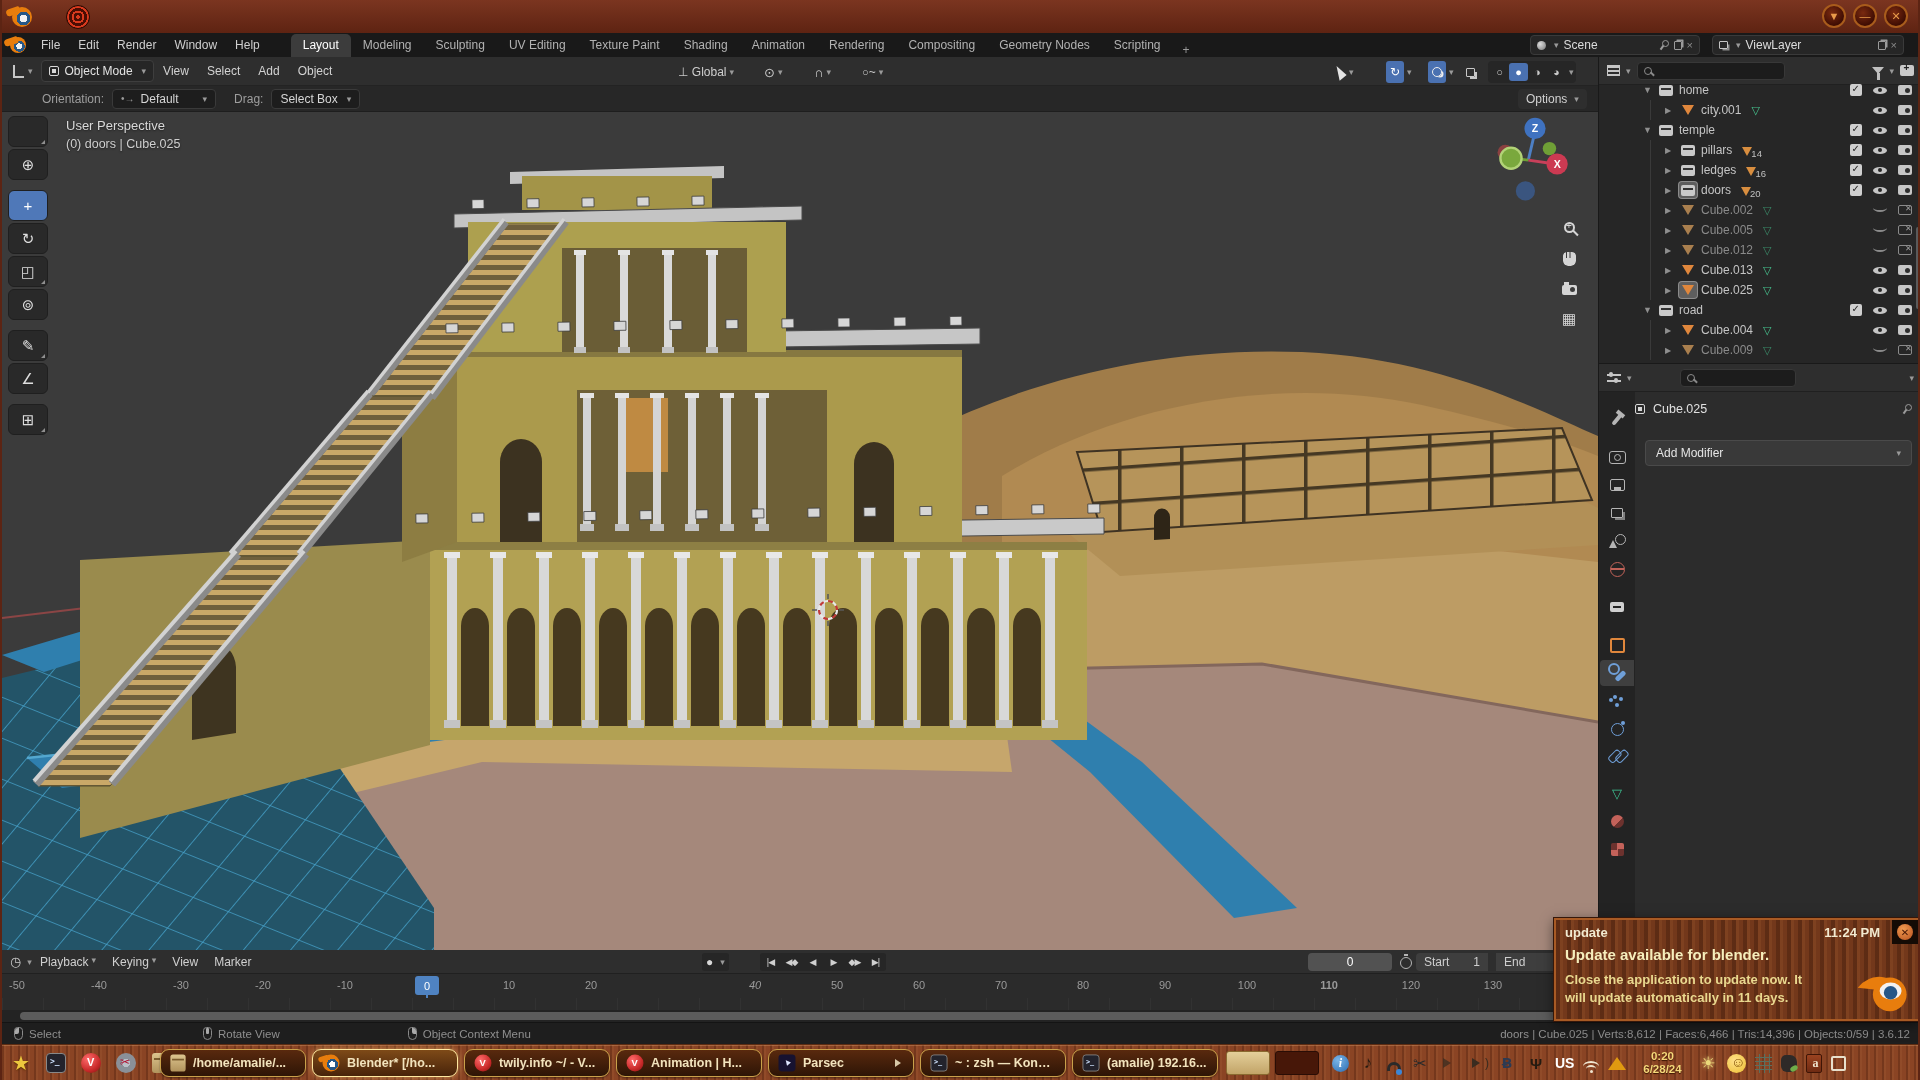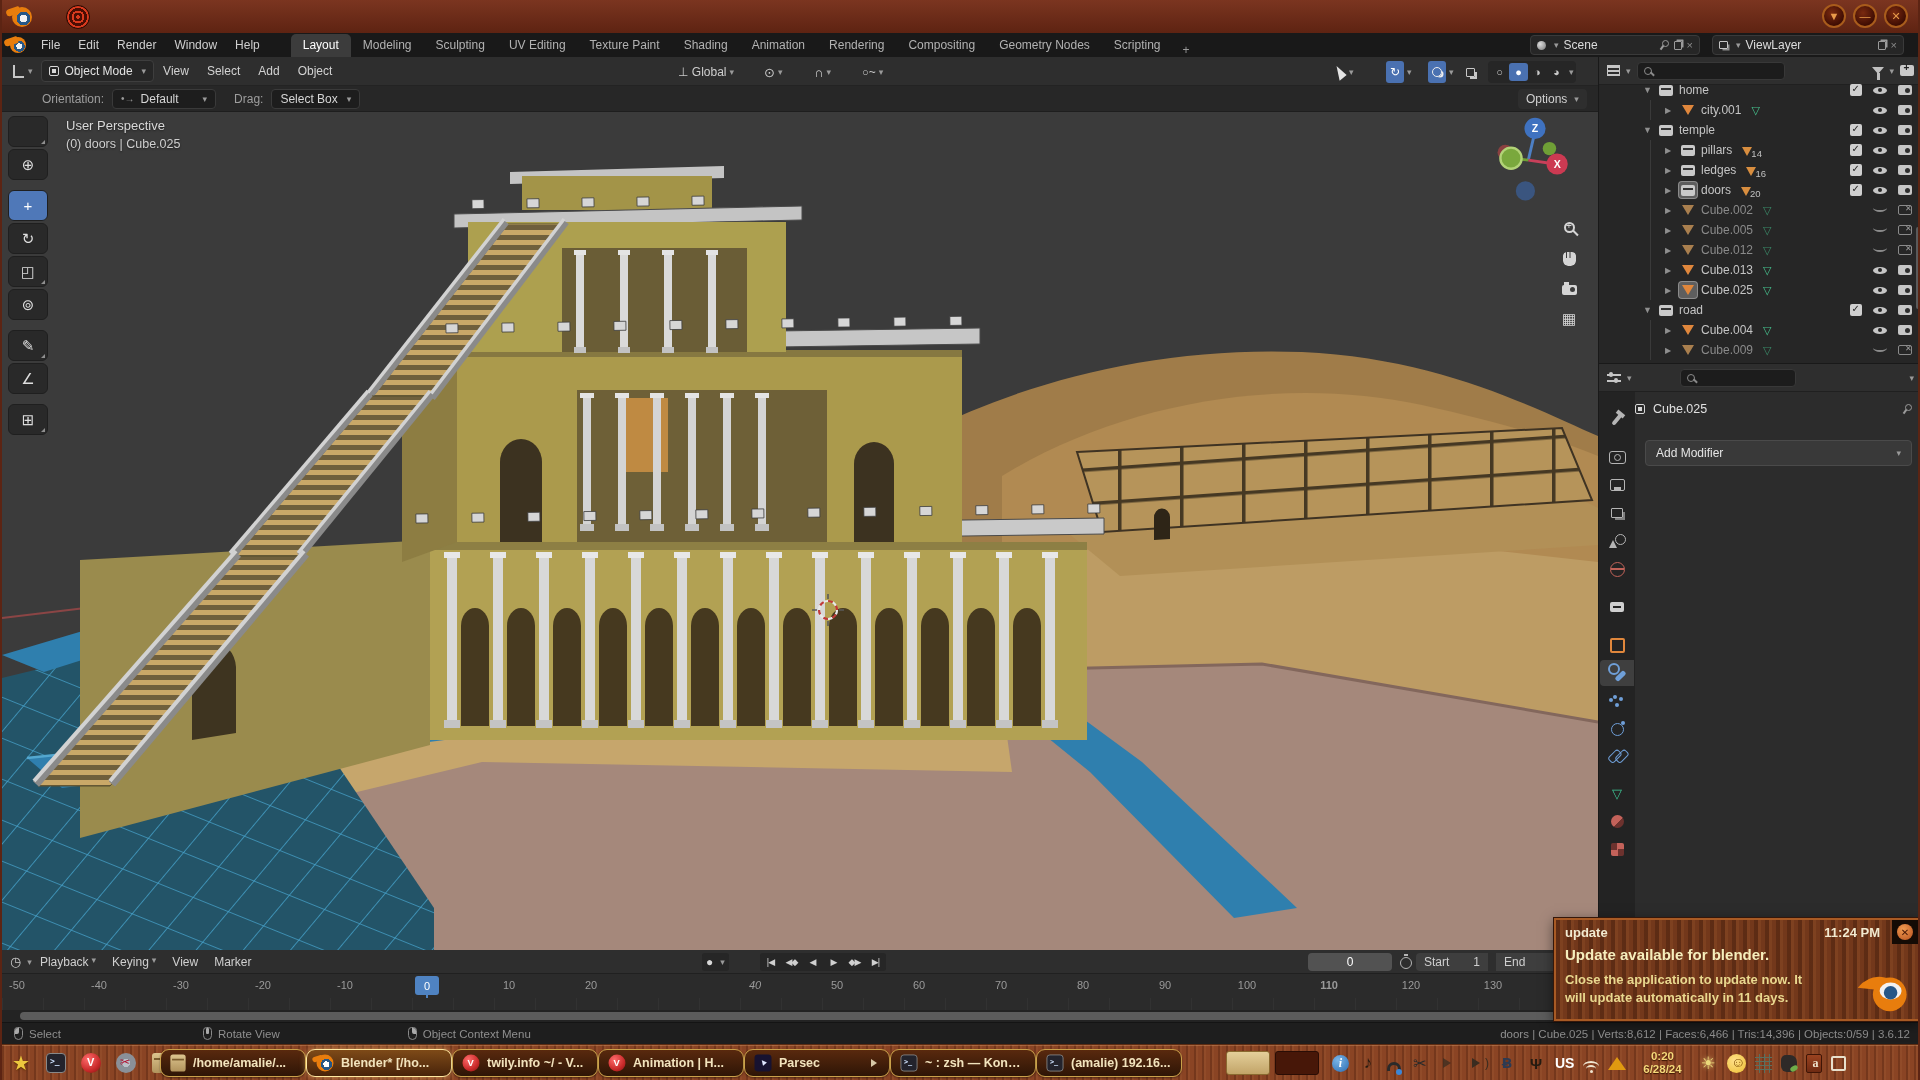--- a/index.html
+++ b/index.html
@@ -208,21 +208,21 @@
 .ic-vivaldi{width:20px;height:20px;border-radius:50%;background:radial-gradient(circle at 35% 30%,#ff6b6b,#c92a2a 60%,#7c1010);position:relative}
 .ic-vivaldi::after{content:"V";position:absolute;left:6px;top:3px;font-size:11px;font-weight:bold;color:#fff}
 .ic-reel{width:20px;height:20px;border-radius:50%;background:radial-gradient(#b9bfc7 0 30%,#8a9098 30% 100%);position:relative}
 .ic-reel::after{content:"✂";position:absolute;left:4px;top:2px;font-size:12px;color:#b01030}
 .ic-box{width:18px;height:20px;background:linear-gradient(#dcc48e,#b1935c);border-radius:3px;position:relative}
 .ic-box::after{content:"";position:absolute;left:2px;right:2px;top:5px;height:1.6px;background:#7a5c2e}
 .ic-blender{width:20px;height:20px;border-radius:50%;background:radial-gradient(circle at 58% 58%,#fff 0 22%,#265787 22% 40%,#e87d0d 40% 100%);position:relative}
 .ic-blender::before{content:"";position:absolute;left:-5px;top:2px;width:12px;height:6px;background:#e87d0d;border-radius:5px 2px 2px 5px;transform:rotate(-18deg)}
 .ic-parsec{width:20px;height:20px;border-radius:4px;background:#171230;position:relative}
 .ic-parsec::after{content:"▲";position:absolute;left:5px;top:3px;font-size:10px;color:#dfe6ff;transform:rotate(-40deg)}
-#tasks{position:absolute;left:158px;top:4px;display:flex;}
+#tasks{position:absolute;left:158px;top:4px;display:flex;gap:6px}
 .task{width:146px;height:28px;border:1.5px solid #c9a14a;border-radius:9px;background:linear-gradient(#59290e,#2e1506);display:flex;align-items:center;gap:6px;padding:0 8px;color:#f2e3bd;font-size:12.5px;font-weight:bold;overflow:hidden;box-shadow:0 1px 2px rgba(0,0,0,.4)}
 .task .tlabel{white-space:nowrap;overflow:hidden;text-overflow:ellipsis}
 .task.on{background:linear-gradient(#7e4a18,#48230a);border-color:#ffe9a0;box-shadow:0 0 6px rgba(255,220,130,.5)}
 .task .ticon{flex:none;transform:scale(.85)}
 .spkr{display:none;width:0;height:0;border:4px solid transparent;border-right:6px solid #d8c9a8;transform:rotate(180deg);margin-left:auto;flex:none}
 .task.spk .spkr{display:block}
 #pager{position:absolute;left:1224px;top:6px;display:flex;gap:5px}
 .wsq{width:44px;height:24px;border-radius:3px}
 .wsq.a{background:linear-gradient(#e4cf9a,#c2a468);border:1px solid #8a6a30}
 .wsq.b{background:#471708;border:1px solid #2a0d05}

